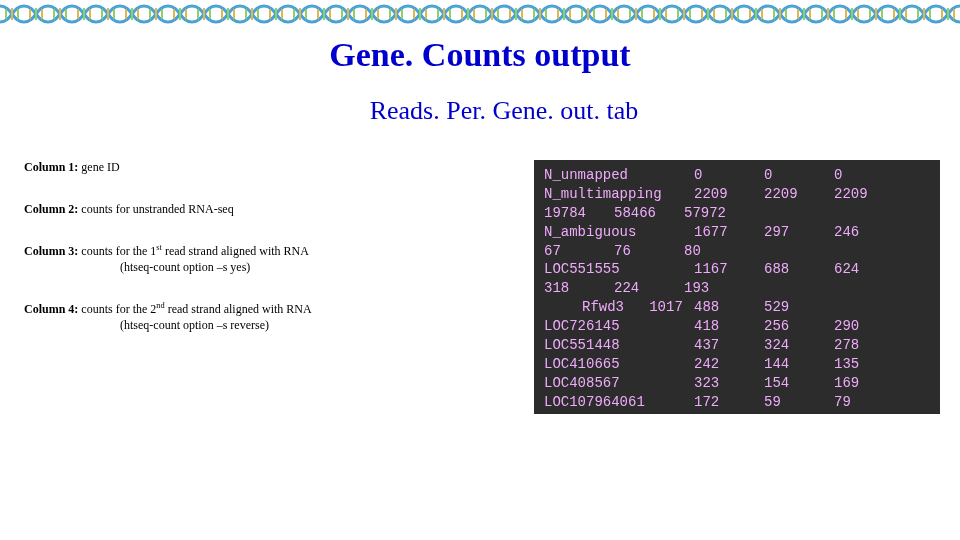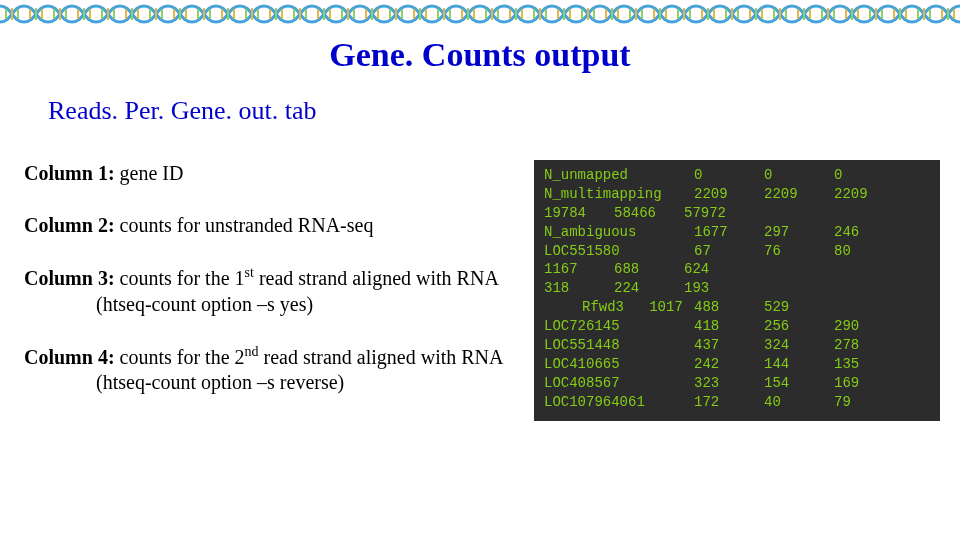--- a/index.html
+++ b/index.html
@@ -1,28 +1,28 @@
 <!DOCTYPE html>
 <html><head>
 <meta charset="utf-8">
 <style>
   * { margin: 0; padding: 0; box-sizing: border-box; }
   html, body { width: 960px; height: 540px; background: #fff; font-family: "Times New Roman", Times, serif; overflow: hidden; }
   .page { width: 960px; height: 396px; position: relative; }
   .dna-border { width: 960px; height: 28px; display: flex; overflow: hidden; }
   .dna-unit { flex: 0 0 auto; width: 48px; height: 28px; }
   .title { text-align: center; color: #0000cc; font-weight: bold; font-size: 34px; margin-top: 8px; }
-  .subtitle { color: #0000cc; font-size: 26px; margin: 22px 0 0 48px; }
+  .subtitle { color: #0000cc; font-size: 26px; margin: 22px 0 0 48px; text-align: center; }
   .body-wrap { display: flex; margin-top: 34px; padding: 0 20px 0 24px; }
   .left { flex: 0 0 500px; }
-  .col-item { font-size: 20px; color: #000; margin-bottom: 26px; line-height: 1.3; }
+  .col-item { font-size: 12px; color: #000; margin-bottom: 26px; line-height: 1.3; }
   .col-item .lbl { font-weight: bold; }
-  .col-item .sub { display: block; margin-left: 72px; }
+  .col-item .sub { display: block; margin-left: 96px; }
   .sup { font-size: 0.7em; vertical-align: super; }
-  .term-box { flex: 1; background: #2c2c2c; color: #84cc16; font-family: "Consolas","Menlo","Courier New",monospace; font-size: 14px; padding: 6px 25px 2px 10px; line-height: 1.35; min-height: 250px; margin-left: 10px; }
+  .term-box { flex: 1; background: #2c2c2c; color: #f0abfc; font-family: "Consolas","Menlo","Courier New",monospace; font-size: 14px; padding: 6px 25px 2px 10px; line-height: 1.35; min-height: 250px; margin-left: 10px; }
   .term-row { display: flex; white-space: pre; }
   .tc0 { width: 150px; display: inline-block; }
   .tc1, .tc2, .tc3 { width: 70px; display: inline-block; text-align: left; }
   .rf-indent { padding-left: 38px; }
 </style>
 </head>
 <body>
 
 <div class="page">
   <div class="dna-border" id="dna-border">
@@ -252,24 +252,24 @@
         <span>counts for the 2</span><span class="sup">nd</span><span> read strand aligned with RNA</span>
         <span class="sub">(htseq-count option –s reverse)</span>
       </div>
     </div>
 
     <div class="term-box" id="term-box">
         <div class="term-row"><span class="tc0">N_unmapped</span><span class="tc1">0</span><span class="tc2">0</span><span class="tc3">0</span></div>
         <div class="term-row"><span class="tc0">N_multimapping</span><span class="tc1">2209</span><span class="tc2">2209</span><span class="tc3">2209</span></div>
         <div class="term-row"><span class="tc1">19784</span><span class="tc2">58466</span><span class="tc3">57972</span></div>
         <div class="term-row"><span class="tc0">N_ambiguous</span><span class="tc1">1677</span><span class="tc2">297</span><span class="tc3">246</span></div>
-        <div class="term-row"><span class="tc0">LOC551580</span><span class="tc1">67</span><span class="tc2">76</span><span class="tc3">80</span></div>
-        <div class="term-row"><span class="tc1">1167</span><span class="tc2">688</span><span class="tc3">624</span></div>
+        <div class="term-row"><span class="tc1">67</span><span class="tc2">76</span><span class="tc3">80</span></div>
+        <div class="term-row"><span class="tc0">LOC551555</span><span class="tc1">1167</span><span class="tc2">688</span><span class="tc3">624</span></div>
         <div class="term-row"><span class="tc1">318</span><span class="tc2">224</span><span class="tc3">193</span></div>
         <div class="term-row"><span class="tc0 rf-indent">Rfwd3   1017</span><span class="tc1">488</span><span class="tc2">529</span><span class="tc3"></span></div>
         <div class="term-row"><span class="tc0">LOC726145</span><span class="tc1">418</span><span class="tc2">256</span><span class="tc3">290</span></div>
         <div class="term-row"><span class="tc0">LOC551448</span><span class="tc1">437</span><span class="tc2">324</span><span class="tc3">278</span></div>
         <div class="term-row"><span class="tc0">LOC410665</span><span class="tc1">242</span><span class="tc2">144</span><span class="tc3">135</span></div>
         <div class="term-row"><span class="tc0">LOC408567</span><span class="tc1">323</span><span class="tc2">154</span><span class="tc3">169</span></div>
-        <div class="term-row"><span class="tc0">LOC107964061</span><span class="tc1">172</span><span class="tc2">40</span><span class="tc3">79</span></div>
+        <div class="term-row"><span class="tc0">LOC107964061</span><span class="tc1">172</span><span class="tc2">59</span><span class="tc3">79</span></div>
       </div>
   </div>
 </div>
 
 </body></html>

